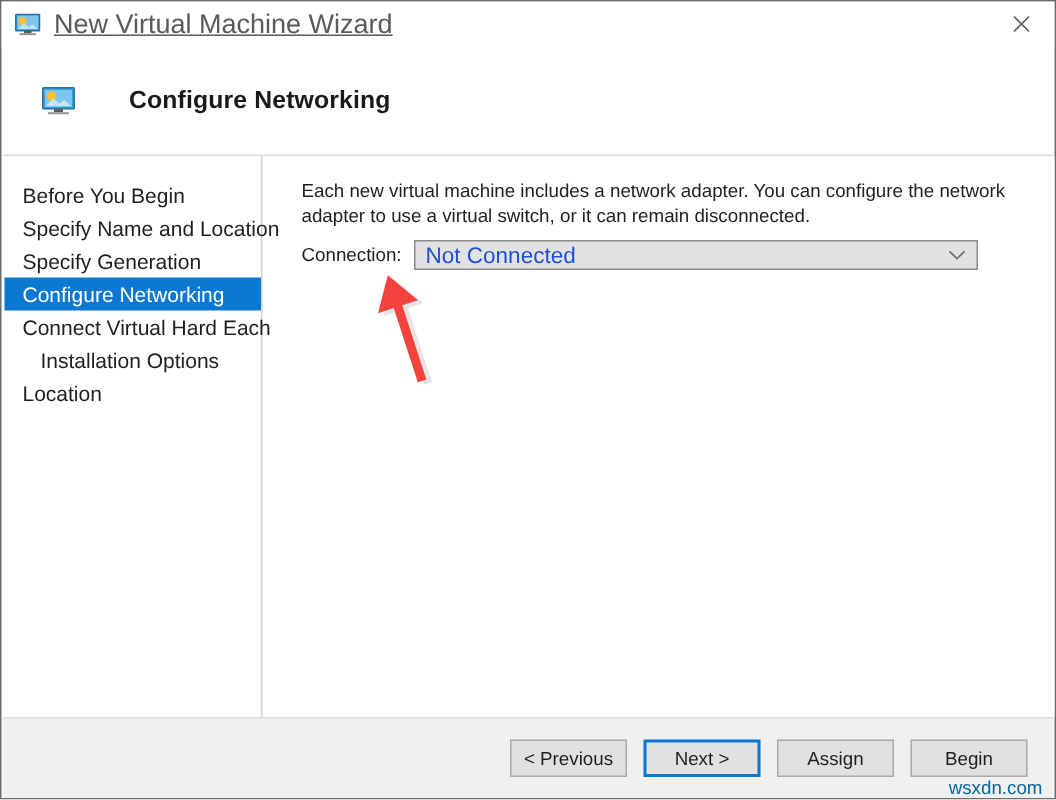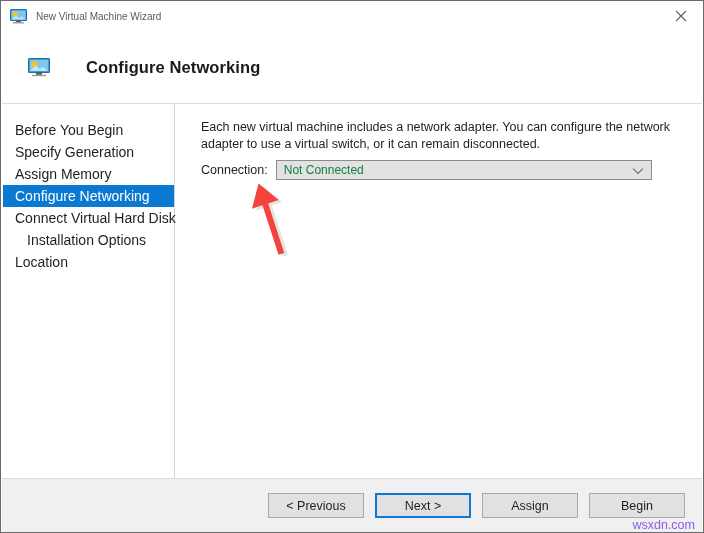--- a/index.html
+++ b/index.html
@@ -34,23 +34,24 @@
     align-items: center;
   }
   #title-icon {
     margin-left: 9px;
     width: 17px;
     height: 15px;
     flex: none;
   }
   #title-text {
     margin-left: 9px;
-    font-size: 10px;
+    font-size: 18px;
     color: #5a5a5a;
     white-space: nowrap;
+    text-decoration: underline;
   }
   #close-button {
     position: absolute;
     right: 0; top: 0;
     width: 45px;
     height: 29px;
     display: flex;
     align-items: center;
     justify-content: center;
   }
@@ -154,22 +155,22 @@
     height: 20px;
     box-sizing: border-box;
     border: 1px solid #8b8b8b;
     background: #e2e2e2;
     display: flex;
     align-items: center;
     position: relative;
   }
   #connection-value {
     margin-left: 7px;
-    font-size: 12px;
-    color: #15803d;
+    font-size: 15px;
+    color: #1d4ed8;
     white-space: nowrap;
   }
   #connection-chevron {
     position: absolute;
     right: 7px;
     top: 50%;
     transform: translateY(-50%);
     display: block;
   }
 
@@ -193,21 +194,21 @@
     border-top: 1px solid #dcdcdc;
   }
   #button-row {
     position: absolute;
     right: 17px;
     top: 14px;
     display: flex;
     gap: 11px;
   }
   .wiz-button {
-    width: 96px;
+    width: 78px;
     height: 25px;
     box-sizing: border-box;
     border: 1px solid #a9a9a9;
     background: #e1e1e1;
     font-family: "Liberation Sans", sans-serif;
     font-size: 12.5px;
     color: #1f1f1f;
     display: flex;
     align-items: center;
     justify-content: center;
@@ -216,21 +217,21 @@
   }
   .wiz-button.focused {
     border: 2px solid #0b78d1;
     text-align: right;
   }
   #watermark {
     position: absolute;
     right: 7px;
     bottom: 1px;
     font-size: 12.5px;
-    color: #8b5cf6;
+    color: #0369a1;
     white-space: nowrap;
   }
 </style>
 </head>
 <body>
 
 <div id="window">
 
   <div id="titlebar">
     <span id="title-icon">
@@ -264,24 +265,24 @@
         <rect x="4" y="16.8" width="14" height="1.4" fill="#9a9a9a"></rect>
       </svg>
     </span>
     <span id="header-title">Configure Networking</span>
   </div>
 
   <div id="body-area">
 
     <div id="sidebar">
       <div class="nav-item">Before You Begin</div>
+      <div class="nav-item">Specify Name and Location</div>
       <div class="nav-item">Specify Generation</div>
-      <div class="nav-item">Assign Memory</div>
       <div class="nav-item selected">Configure Networking</div>
-      <div class="nav-item">Connect Virtual Hard Disk</div>
+      <div class="nav-item">Connect Virtual Hard Each</div>
       <div class="nav-item sub">Installation Options</div>
       <div class="nav-item">Location</div>
     </div>
 
     <div id="main">
       <div id="intro-text">Each new virtual machine includes a network adapter. You can configure the network adapter to use a virtual switch, or it can remain disconnected.</div>
 
       <div id="connection-row">
         <span id="connection-label">Connection:</span>
         <div id="connection-select">

